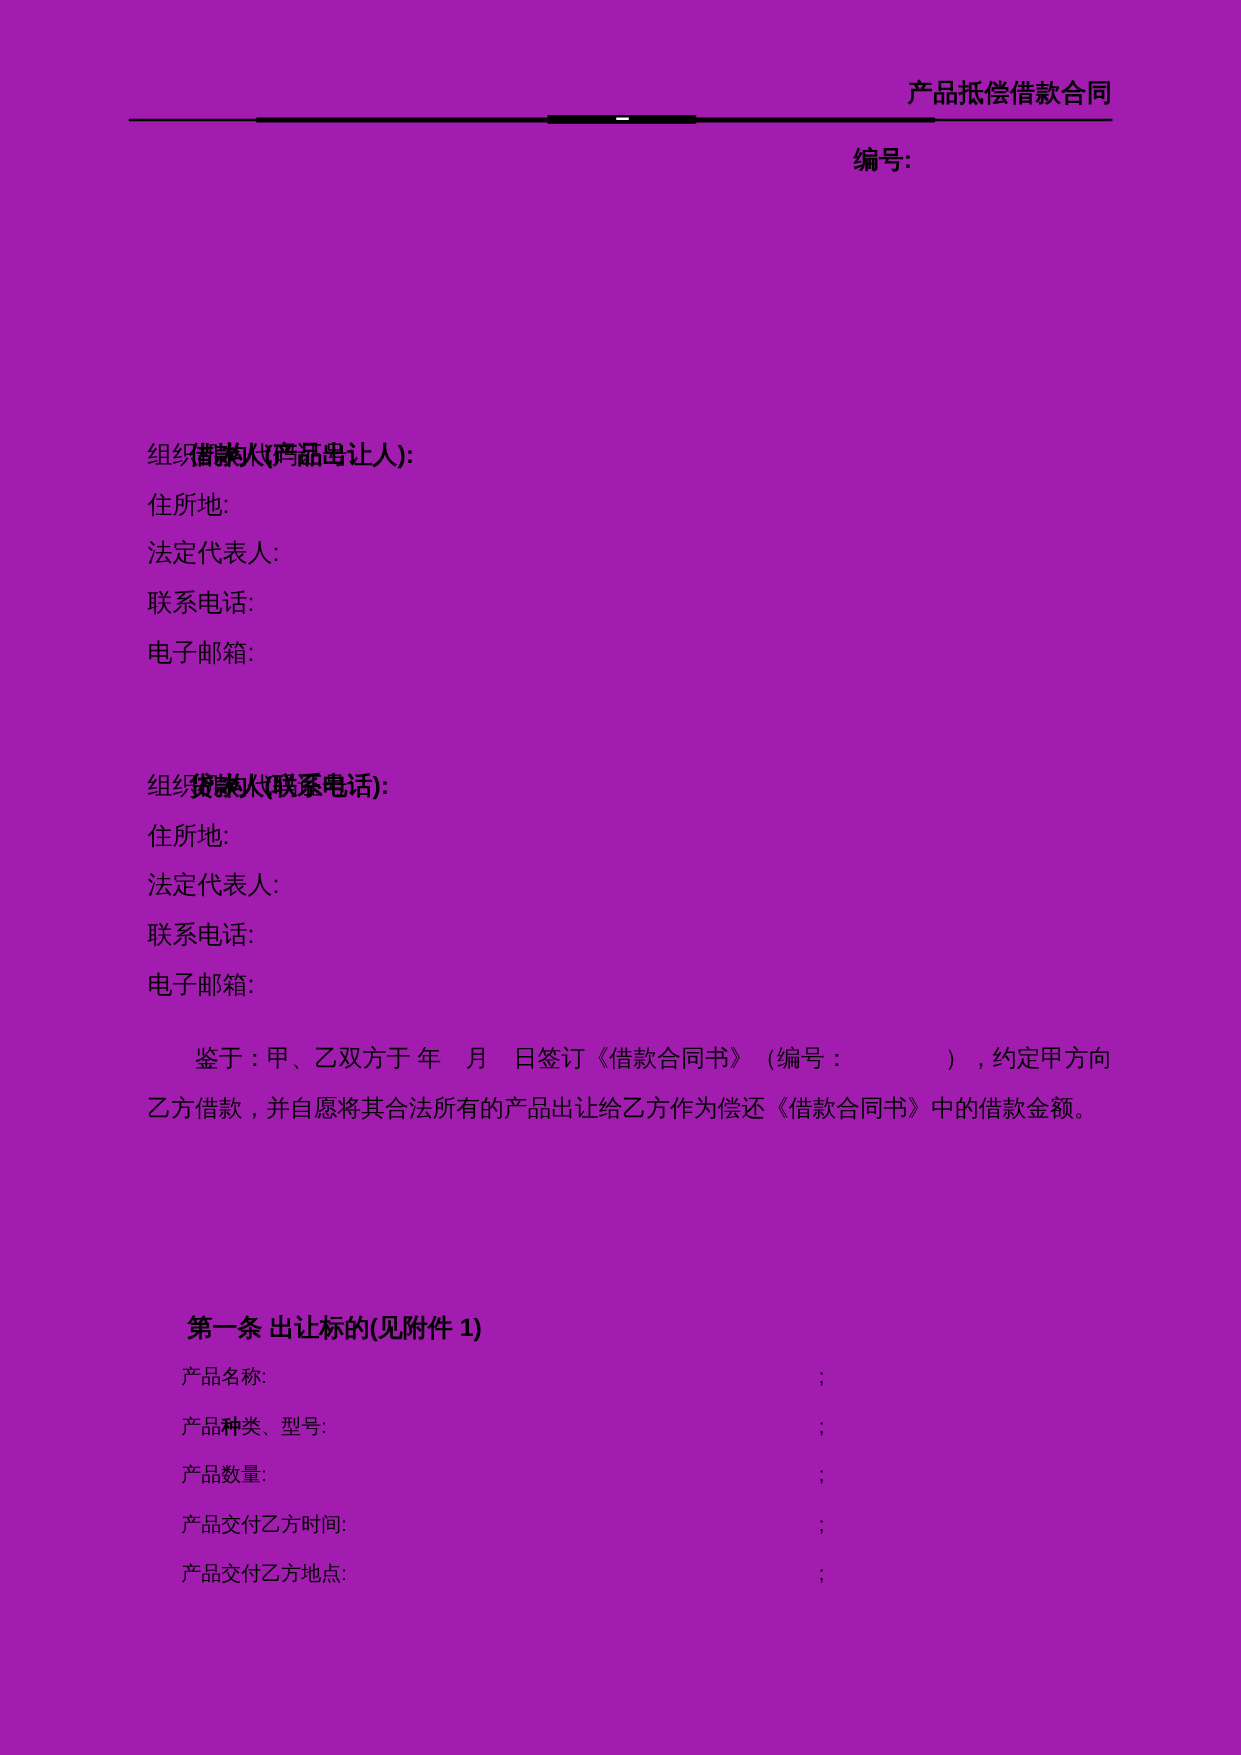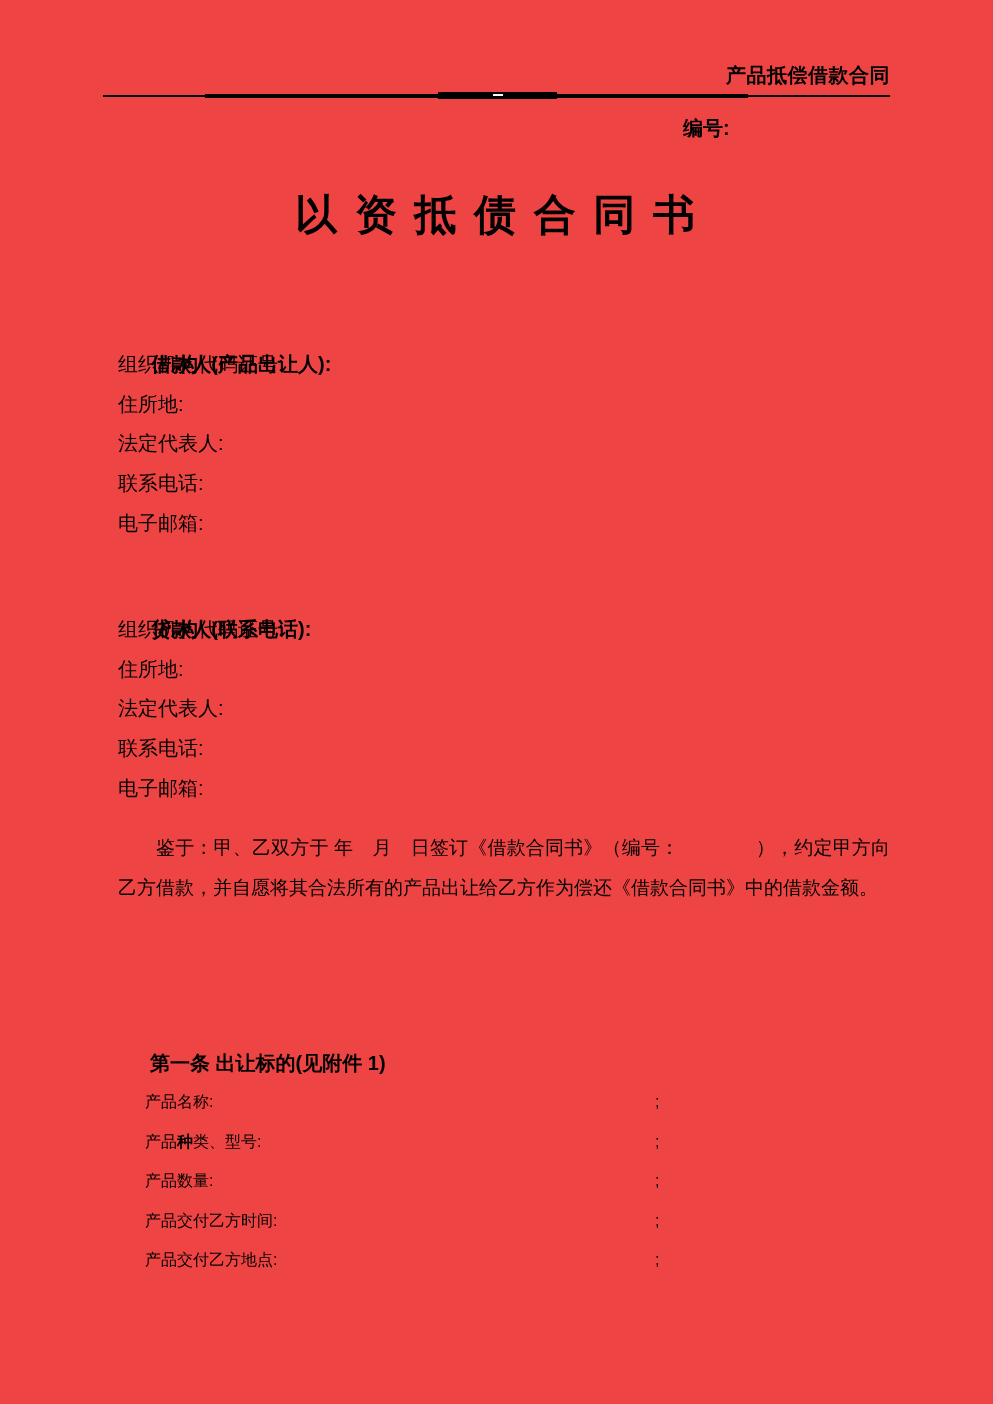--- a/index.html
+++ b/index.html
@@ -1,20 +1,20 @@
 <!DOCTYPE html>
 <html><head>
 <meta charset="utf-8">
 <style>
   html,body{margin:0;padding:0;}
   body{background:#ffffff;}
   .page{
     position:relative;
     width:993px;height:1404px;
-    background:#ef4444;color:#000000;
+    background:#a21caf;color:#000000;
     font-family:"Liberation Sans","DejaVu Sans",sans-serif;
     overflow:hidden;
   }
   .doc-header{
     position:absolute;top:63px;right:103px;
     font-size:20px;font-weight:bold;line-height:24px;
     letter-spacing:0.5px;
   }
   .header-rule{position:absolute;top:95px;left:103px;width:787px;height:2px;background:#000;}
   .header-rule-medium{position:absolute;top:94px;left:205px;width:543px;height:4px;background:#000;}
@@ -64,21 +64,20 @@
 
   <div class="doc-header">产品抵偿借款合同</div>
 
   <div class="header-rule"></div>
   <div class="header-rule-medium"></div>
   <div class="header-rule-thick"></div>
   <div class="header-rule-notch"></div>
 
   <div class="doc-number">编号:</div>
 
-  <div class="doc-title">以 资 抵 债 合 同 书</div>
 
   <div class="party-block" id="party-a">
     <div class="line">
       <span class="party-heading">借款人(产品出让人):</span>
     </div>
     <div class="line"><span>组织机</span><b>构</b><span>代码证号:</span></div>
     <div class="line"><span>住所地:</span></div>
     <div class="line"><span>法定代表人:</span></div>
     <div class="line"><span>联系电话:</span></div>
     <div class="line"><span>电子邮箱:</span></div>

